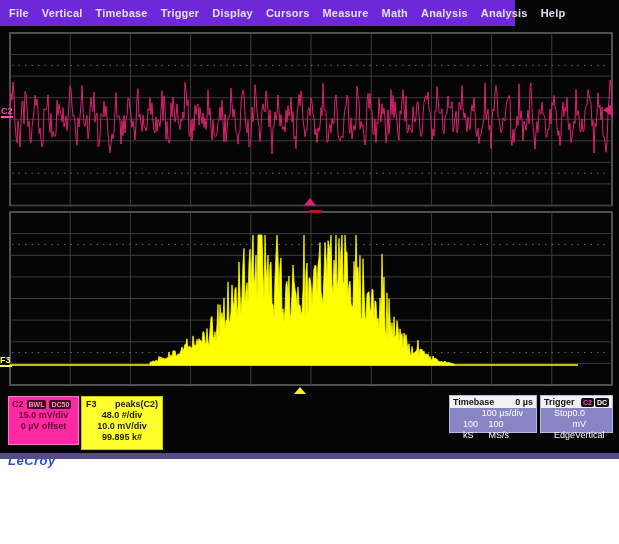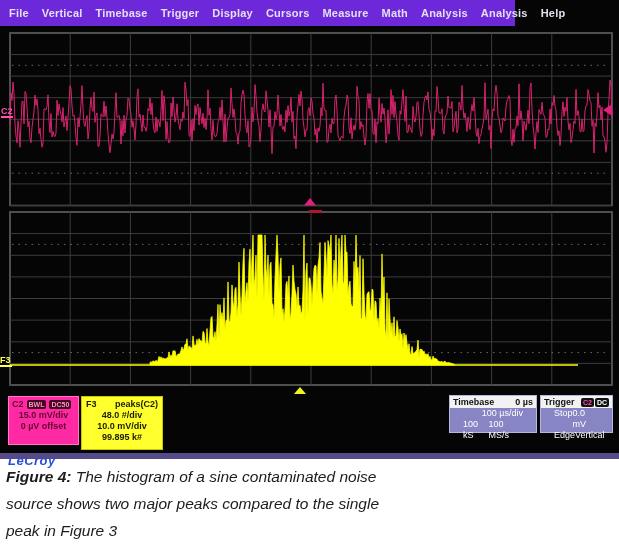--- a/index.html
+++ b/index.html
@@ -135,18 +135,13 @@
       <div class="panel-row">
         <span>Edge</span>
         <span>Vertical</span>
       </div>
     </div>
 
     <div id="logo">LeCroy</div>
     <div id="bottombar"></div>
   </div>
 
-  <div id="caption">
-    <div><span class="cap-label">Figure 4:</span><span>  The histogram of a sine contaminated noise</span></div>
-    <div>source shows two major peaks compared to the single</div>
-    <div>peak in Figure 3</div>
-  </div>
 </div>
 
 </body></html>

